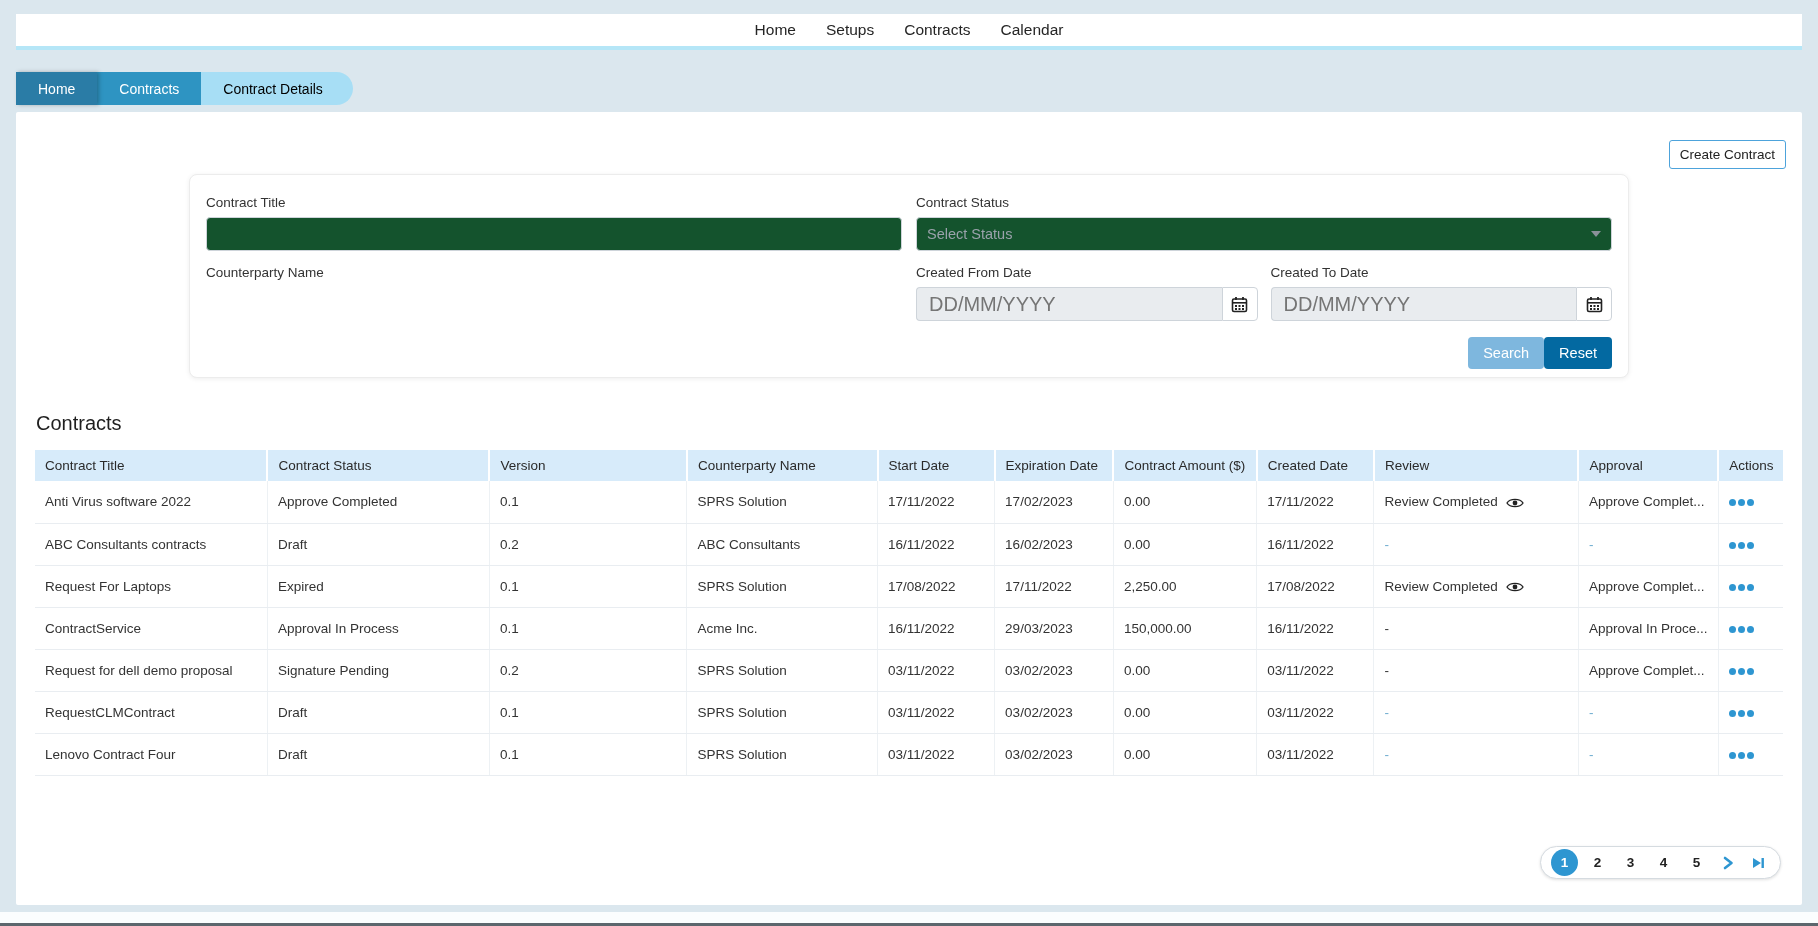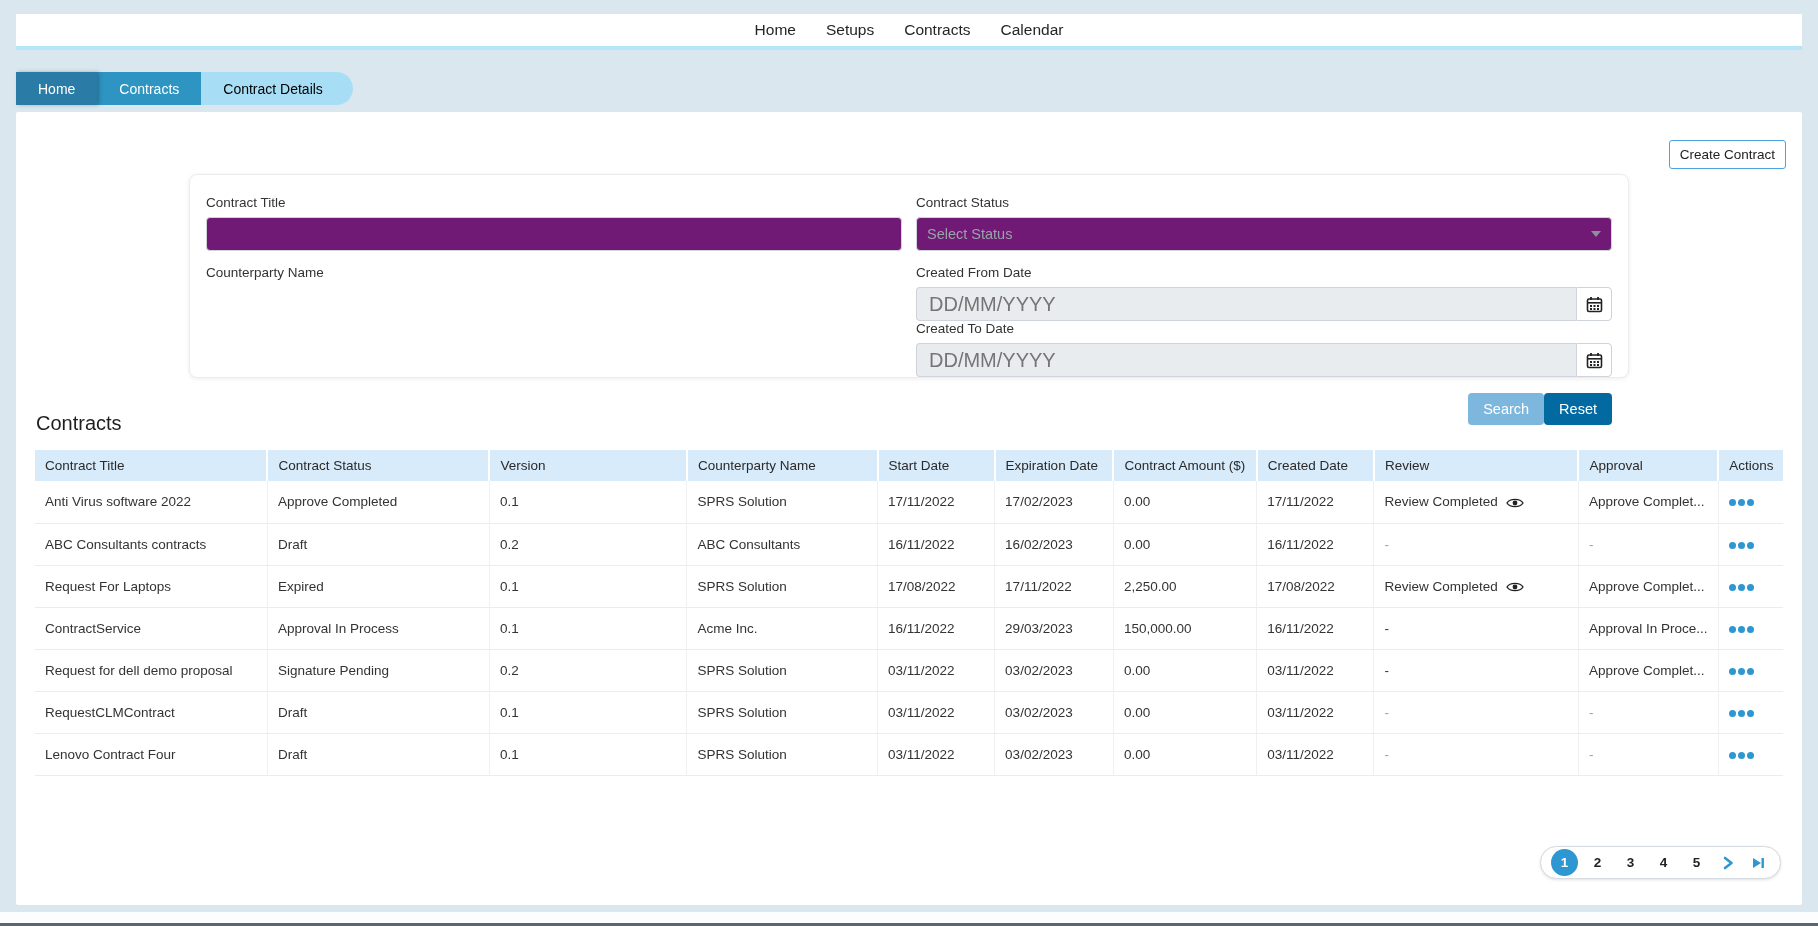--- a/index.html
+++ b/index.html
@@ -46,30 +46,30 @@
   .filter-card {
     position:absolute; top:62px; left:173px; width:1440px; height:204px;
     background:#fff; border:1px solid #ececec; border-radius:8px;
     box-shadow:0 1px 5px rgba(0,0,0,.07);
     padding:20px 16px 14px;
   }
   .filter-grid { display:grid; grid-template-columns:1fr 1fr; column-gap:14px; row-gap:14px; }
   .field label { display:block; font-size:13.5px; color:#333; margin-bottom:7px; }
   .text-input, .select {
     width:100%; height:34px; border:1px solid #ced4da; border-radius:4px;
-    background:#701a75; font-family:inherit; font-size:14.5px; color:#333;
+    background:#14532d; font-family:inherit; font-size:14.5px; color:#333;
     padding:5px 10px; outline:none;
   }
   .select { display:flex; align-items:center; justify-content:space-between; cursor:pointer; }
   .select .ph { color:#9aa2ab; }
   .caret {
     width:0; height:0; border-left:5px solid transparent; border-right:5px solid transparent;
     border-top:6px solid #8a9199;
   }
-  .dates { display:grid; grid-template-columns:1fr; column-gap:13px; }
+  .dates { display:grid; grid-template-columns:1fr 1fr; column-gap:13px; }
   .dategroup { display:flex; }
   .dategroup .date-input {
     flex:1; height:34px; background:#e9ecef; border:1px solid #ced4da;
     border-radius:4px 0 0 4px; border-right:none;
     font-family:inherit; font-size:20px; color:#8d97a3; padding:0 12px; outline:none;
   }
   .cal-btn {
     width:36px; height:34px; background:#fff; border:1px solid #ced4da; border-radius:0 4px 4px 0;
     display:flex; align-items:center; justify-content:center; cursor:pointer;
   }

